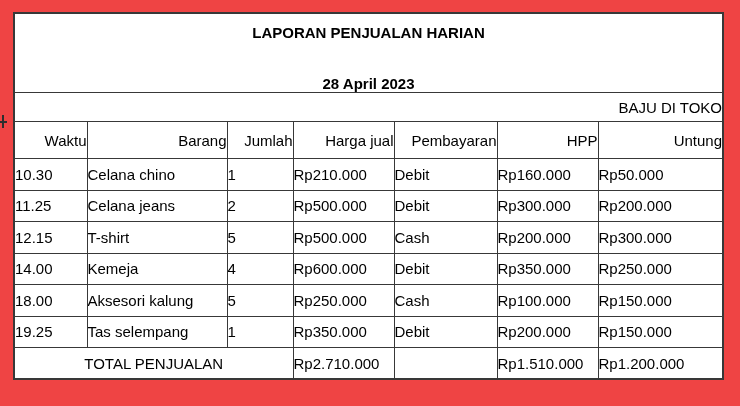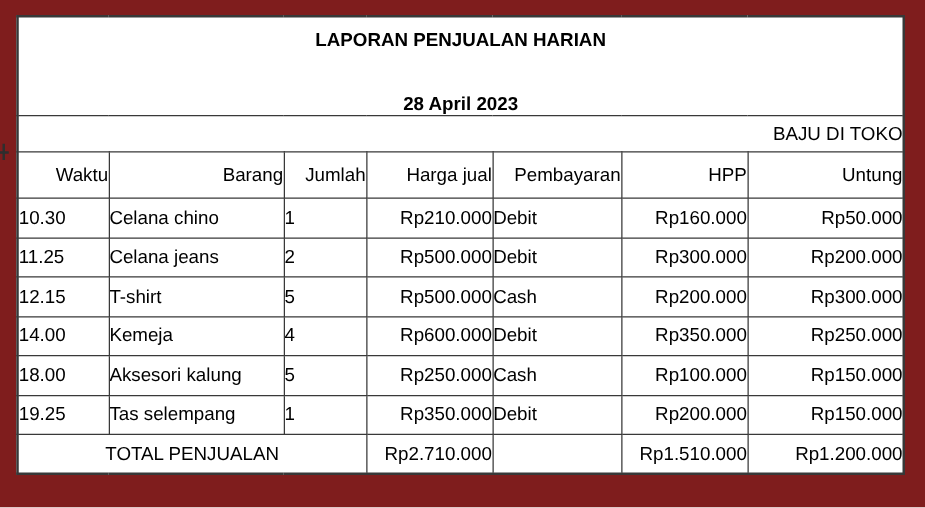--- a/index.html
+++ b/index.html
@@ -4,21 +4,21 @@
 <style>
   * { margin: 0; padding: 0; box-sizing: border-box; }
   html, body {
     width: 740px; height: 406px;
     background: #ffffff;
     font-family: "Liberation Sans", sans-serif;
     color: #000000;
     overflow: hidden;
     position: relative;
   }
-  .canvas { position: absolute; inset: 0; background: #7f1d1d; }
+  .canvas { position: absolute; inset: 0; background: #ef4444; }
 
   table.report {
     position: absolute;
     left: 13px; top: 12px;
     width: 710px;
     border-collapse: collapse;
     table-layout: fixed;
     background: #ffffff;
     font-size: 15px;
     color: #000000;
@@ -38,21 +38,21 @@
 
   tr.r-sub td { height: 29px; text-align: right; font-size: 15px; }
 
   tr.r-head td { height: 37px; text-align: right; }
 
   tr.r-data td { height: 31.5px; }
   tr.r-total td { height: 31.5px; }
 
   .c-center { }
   .c-left   { text-align: left;  padding-left: 9px; }
-  .c-money  { text-align: right; padding-right: 8px; }
+  .c-money  { padding-right: 8px; }
 
   tr.r-total .total-label { text-align: center; }
 
   
   .handle-artifact { position: absolute; left: 0; top: 115px; width: 8px; height: 13px; }
   .handle-artifact .h-bar { position: absolute; left: 0; top: 5.5px; width: 7px; height: 2.5px; background: #2e2e2e; }
   .handle-artifact .v-bar { position: absolute; left: 1.5px; top: 0; width: 2.5px; height: 13px; background: #2e2e2e; }
 </style>
 </head>
 <body>

